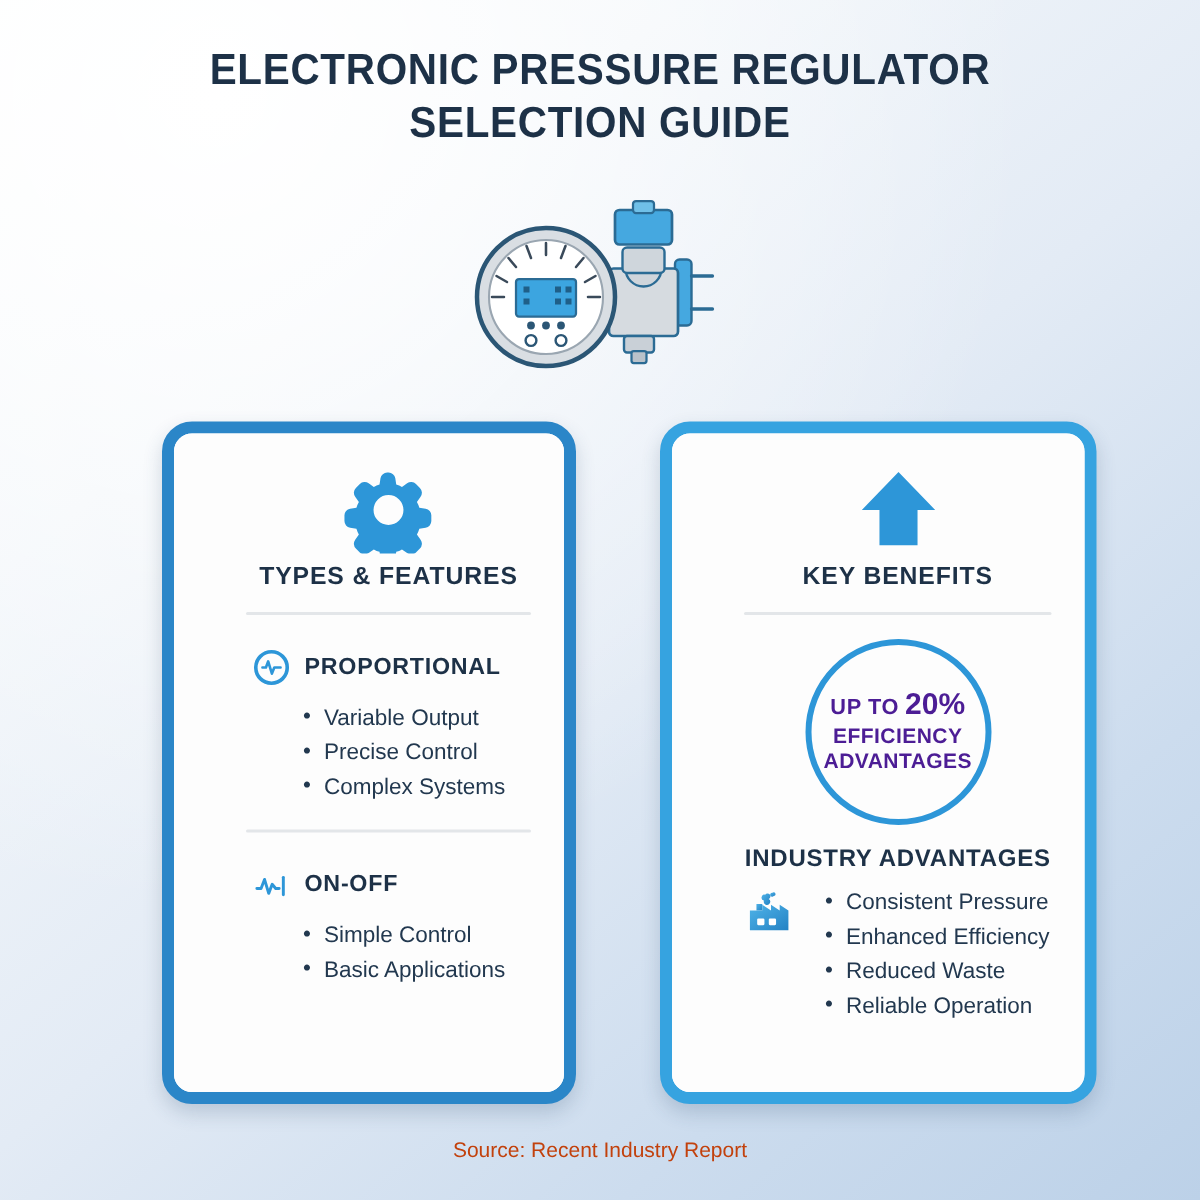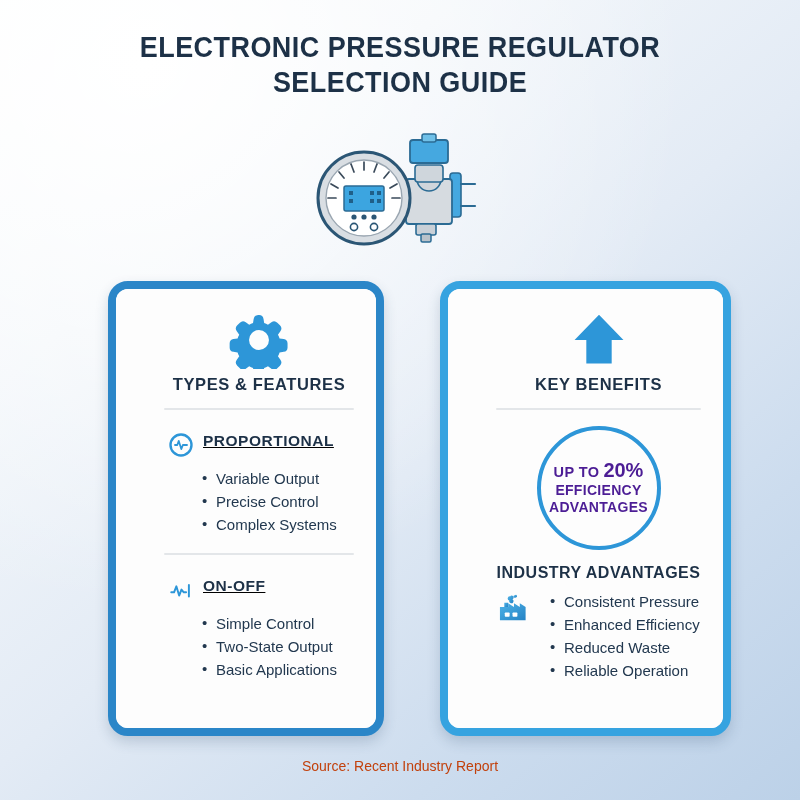--- a/index.html
+++ b/index.html
@@ -97,25 +97,24 @@
     margin: 14px 22px 0;
     border-radius: 2px;
   }
 
   
   .sec {
     padding: 0 18px;
   }
   .sec-head {
     display: flex;
-    align-items: flex-start;
+    align-items: center;
     gap: 9px;
     margin-top: 22px;
     padding-left: 8px;
-    text-decoration: underline;
   }
   .sec-head .sec-ic {
     width: 26px;
     height: 26px;
     flex: 0 0 26px;
     display: block;
   }
   .sec-title {
     font-family: "Liberation Sans Narrow", "Liberation Sans", sans-serif;
     font-weight: bold;
@@ -344,21 +343,20 @@
       <div class="sec">
         <div class="sec-head">
           <svg class="sec-ic" viewBox="0 0 28 28">
             <path d="M3.5 16.5 L6.5 16.5 L9 10 L12 20 L14.5 13.5 L17 16.5 L19.5 16.5" fill="none" stroke="#2d96d8" stroke-width="2.1" stroke-linecap="round" stroke-linejoin="round"></path>
             <line x1="22.5" y1="8.5" x2="22.5" y2="21" stroke="#2d96d8" stroke-width="2.1" stroke-linecap="round"></line>
           </svg>
           <span class="sec-title">ON-OFF</span>
         </div>
         <ul class="bullets">
           <li>Simple Control</li>
-          <li>Two-State Output</li>
           <li>Basic Applications</li>
         </ul>
       </div>
 
     </div>
   </div>
 
   <div class="card" id="card-right">
     <div class="card-inner">
 

